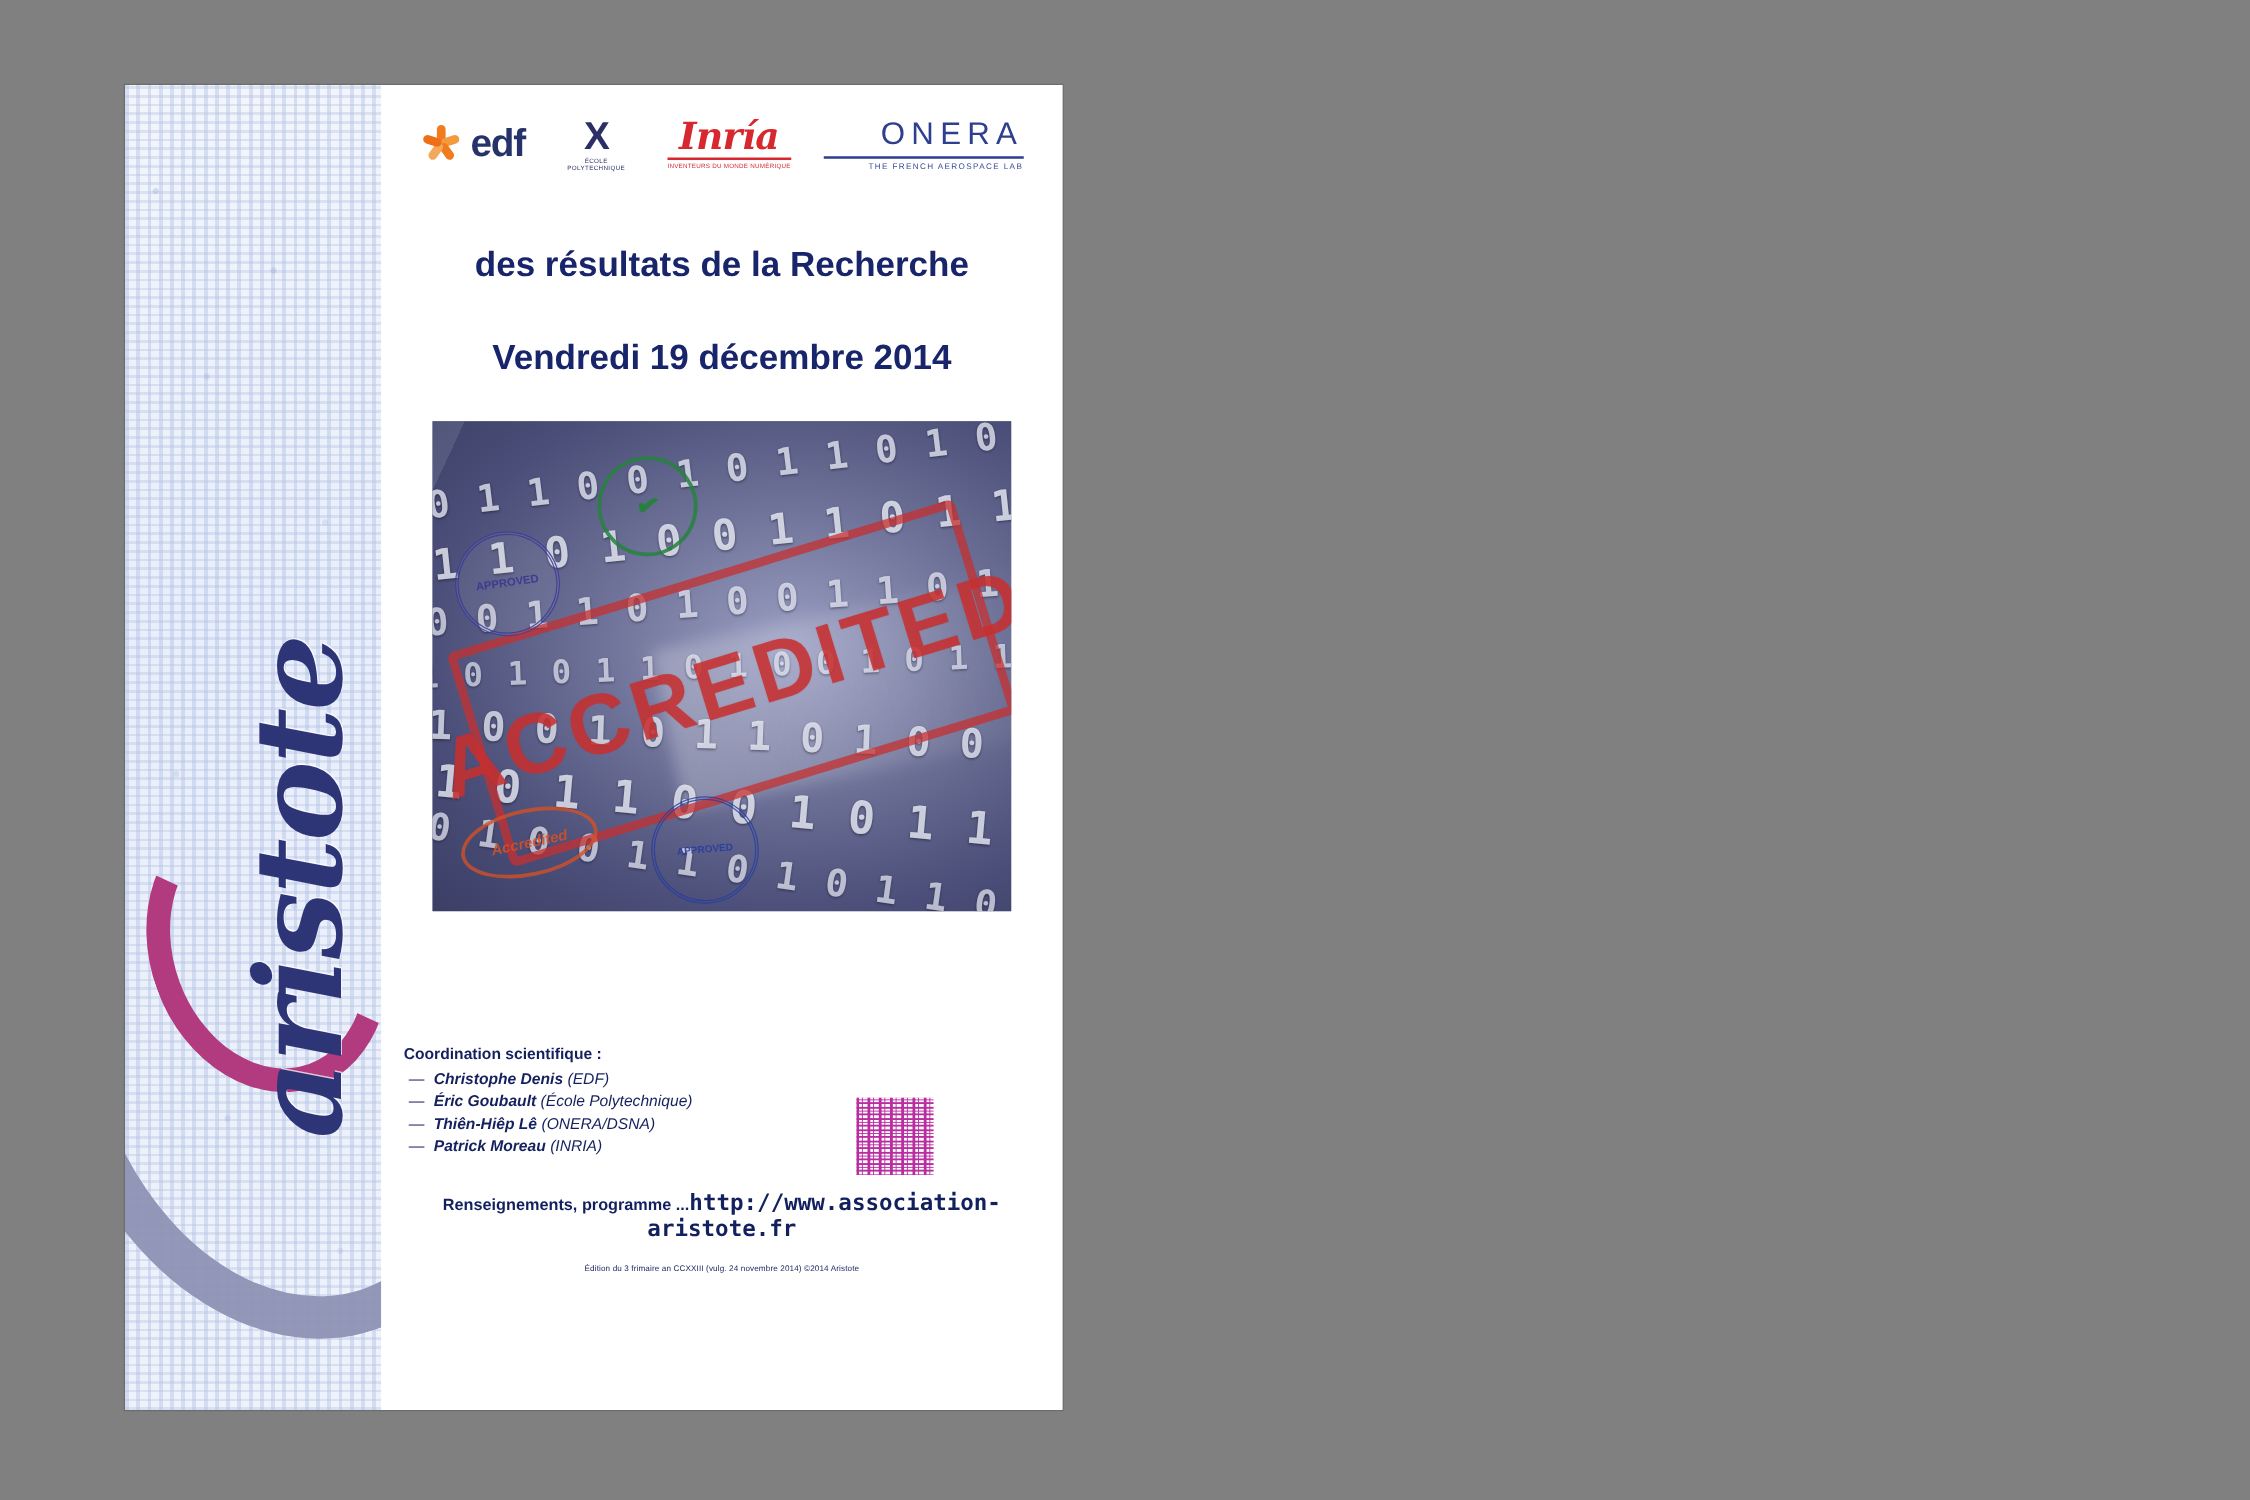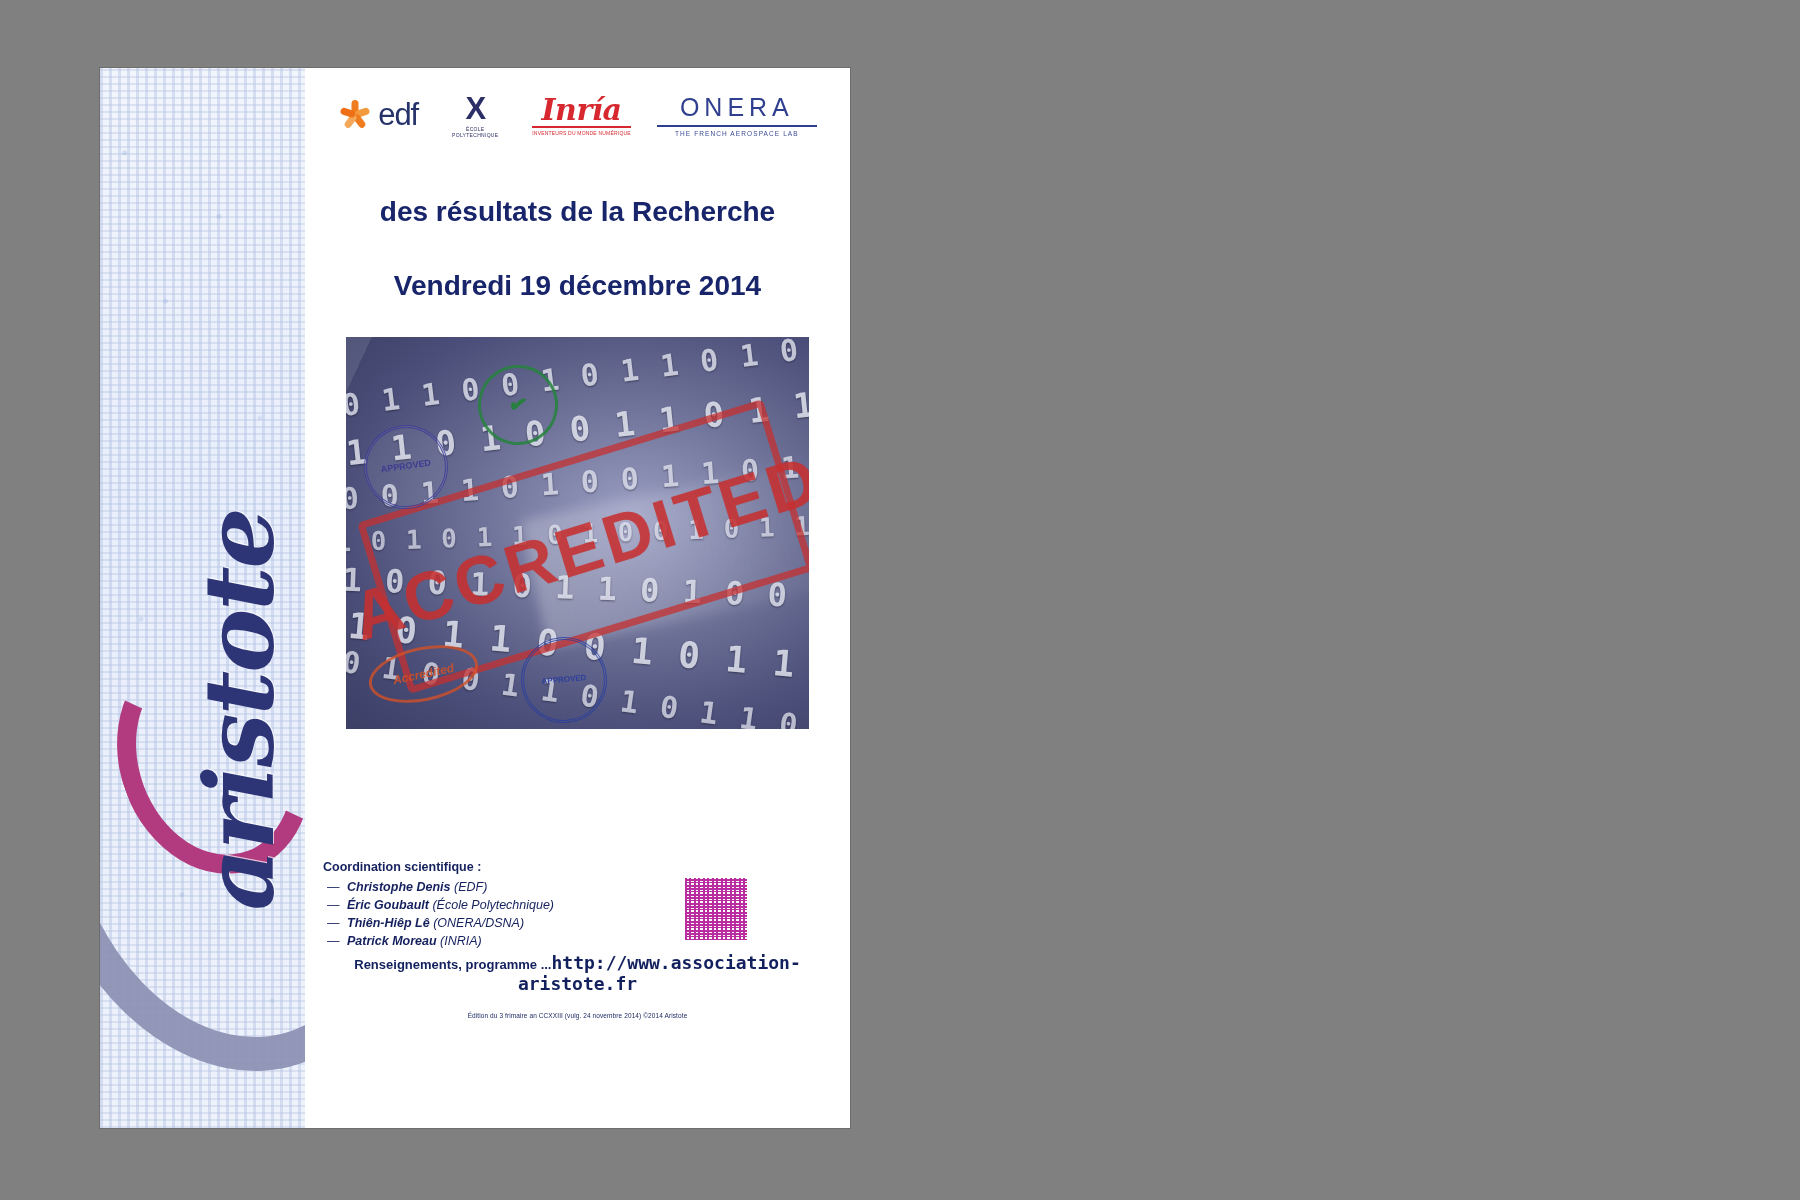--- a/index.html
+++ b/index.html
@@ -136,40 +136,40 @@
     position: absolute; left: 50%; top: 50%;
     width: 7px; height: 15px; border-radius: 4px;
     background: #f07d22;
     transform-origin: 50% 100%;
   }
   .edf-mark i:nth-child(1){ transform: translate(-50%,-100%) rotate(0deg); background:#ef7c1f;}
   .edf-mark i:nth-child(2){ transform: translate(-50%,-100%) rotate(72deg); background:#f29a3c;}
   .edf-mark i:nth-child(3){ transform: translate(-50%,-100%) rotate(144deg); background:#ef7c1f;}
   .edf-mark i:nth-child(4){ transform: translate(-50%,-100%) rotate(216deg); background:#f3a85a;}
   .edf-mark i:nth-child(5){ transform: translate(-50%,-100%) rotate(288deg); background:#ee6f16;}
-  .edf-word { font-size: 31px; font-weight: normal; color: #26336b; letter-spacing: -1px; }
+  .edf-word { font-size: 31px; font-weight: bold; color: #26336b; letter-spacing: -1px; }
 
   .logo-x { width: 62px; text-align: center; color: #2b2f66; }
   .x-mark { font-size: 31px; font-weight: bold; line-height: 1; letter-spacing: -1px; }
   .x-cap { font-size: 5px; letter-spacing: 0.3px; margin-top: 2px; color:#2b2f66; }
 
   .logo-inria { text-align: center; }
   .inria-word {
     font-family: "DejaVu Serif", serif;
     font-style: italic;
     font-weight: bold;
     font-size: 30px;
     color: #d7282f;
     line-height: 1;
     letter-spacing: -0.5px;
   }
   .inria-rule { height: 2px; background: #d7282f; margin: 1px 0 2px 0; }
   .inria-cap { font-size: 5px; color: #d7282f; letter-spacing: 0.2px; }
 
-  .logo-onera { text-align: center; width: 160px; }
+  .logo-onera { text-align: right; width: 160px; }
   .onera-word { font-size: 25px; letter-spacing: 5px; color: #2f3f8f; font-weight: 400; }
   .onera-rule { height: 2.5px; background: #2f3f8f; margin: 3px 0 3px 0; }
   .onera-cap { font-size: 6.5px; letter-spacing: 1.1px; color: #3a4a96; }
 
   .title-block { margin-top: 52px; text-align: center; }
   .title-main {
     font-size: 45px;
     font-weight: bold;
     color: #18256b;
     letter-spacing: -0.5px;
@@ -297,21 +297,21 @@
     font-style: italic;
     font-weight: bold;
     display: flex; align-items: center; justify-content: center;
     transform: rotate(-12deg);
   }
 
   
   .coord {
     position: absolute;
     left: 18px;
-    top: 792px;
+    top: 768px;
     width: 380px;
     color: #15215e;
   }
   .coord-title { font-size: 12.5px; font-weight: bold; margin-bottom: 4px; }
   .coord-list { list-style: none; margin: 0; padding: 0; }
   .coord-list li {
     font-size: 12.5px;
     line-height: 1.45;
     padding-left: 24px;
     position: relative;

